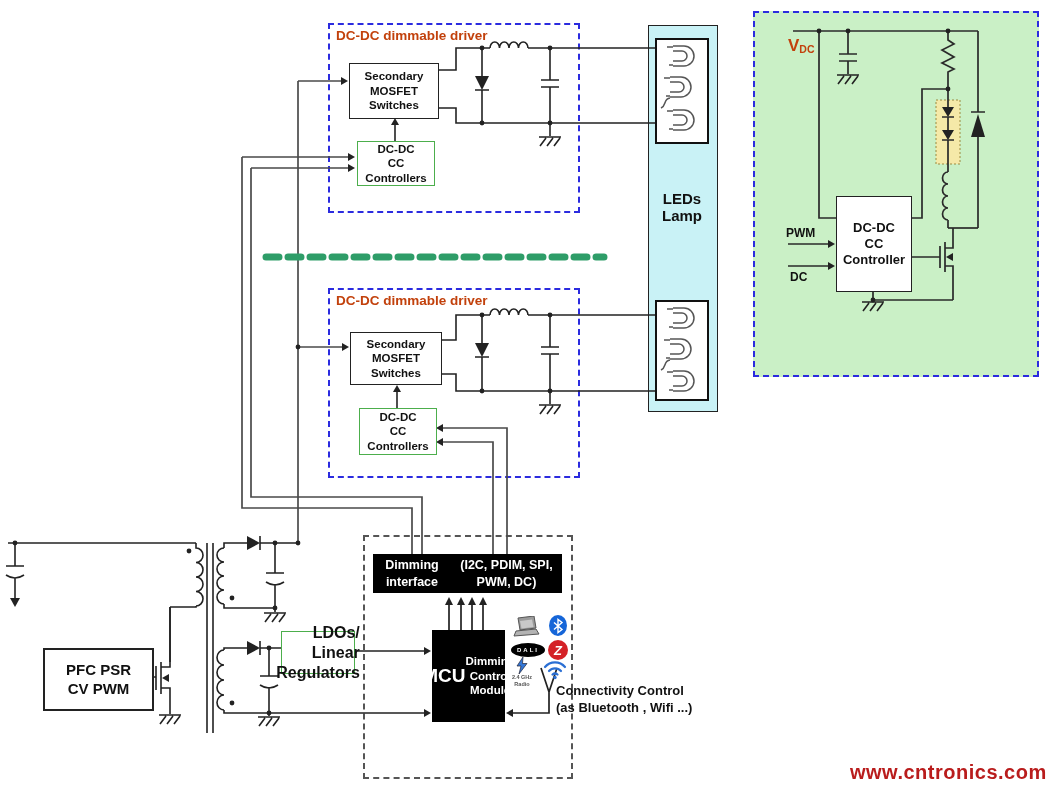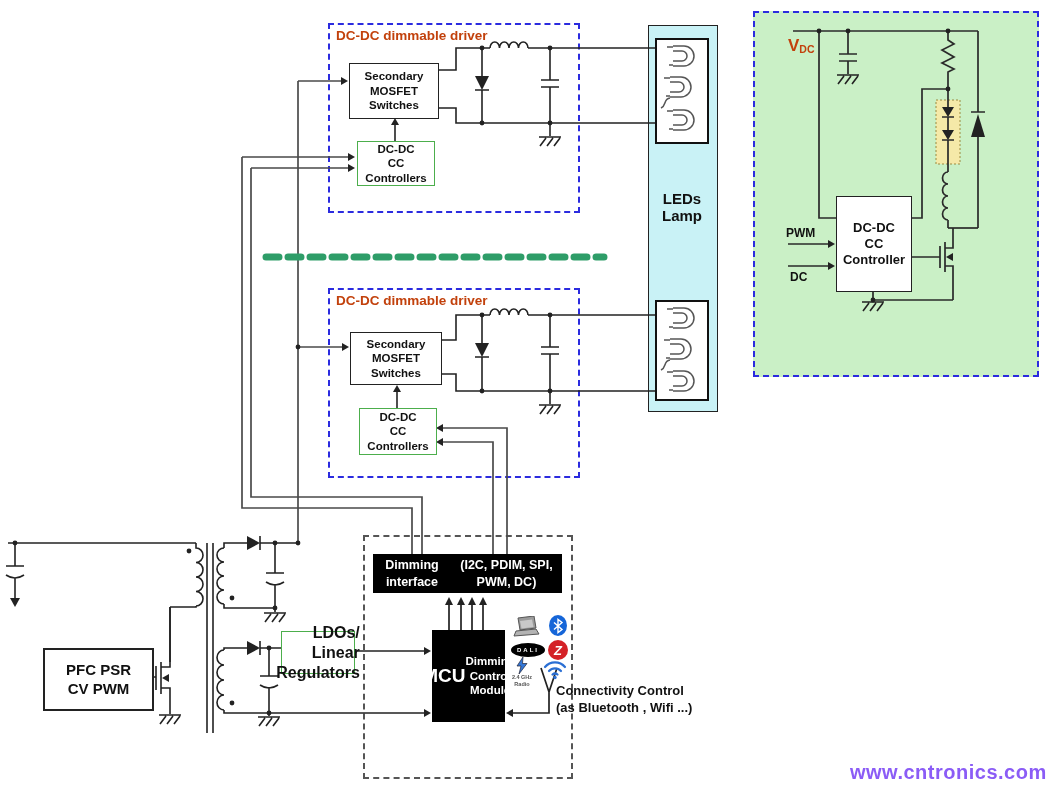--- a/index.html
+++ b/index.html
@@ -23,21 +23,21 @@
              text-align:center;line-height:1.3;}
   .drv-label{color:#c2410c;font-size:13.5px;font-weight:600;}
   .small-txt{font-size:11.5px;}
   .panel{background:#caf0c6;border:2px dashed #2b2bdf;}
   .lamp{background:#c9f2f6;border:1.6px solid #222;}
   .led-box{background:#fff;border:2px solid #111;}
   .caption{color:#1a1ae6;font-size:13px;font-weight:600;text-align:center;line-height:1.3;}
   .vdc{color:#c2410c;font-size:17px;font-weight:600;}
   .vdc .sub{font-size:10.5px;vertical-align:-2px;font-weight:700;}
   .pin-label{font-size:12px;color:#111;}
-  .watermark{color:#8b5cf6;font-size:20px;letter-spacing:.5px;}
+  .watermark{color:#b91c1c;font-size:20px;letter-spacing:.5px;}
   .conn-label{font-size:13px;line-height:1.3;}
   
   .icon-circle{border-radius:50%;display:flex;align-items:center;justify-content:center;}
   .dali{background:#000;border-radius:50%;color:#fff;font-size:6px;font-weight:700;letter-spacing:2px;
         display:flex;align-items:center;justify-content:center;}
   .zig{background:#d42127;color:#fff;font-weight:700;font-style:italic;font-size:13px;}
   .bt{background:#1565d8;}
   .radio-txt{font-size:5.5px;color:#555;text-align:center;line-height:1.2;}
 </style>
 </head>

